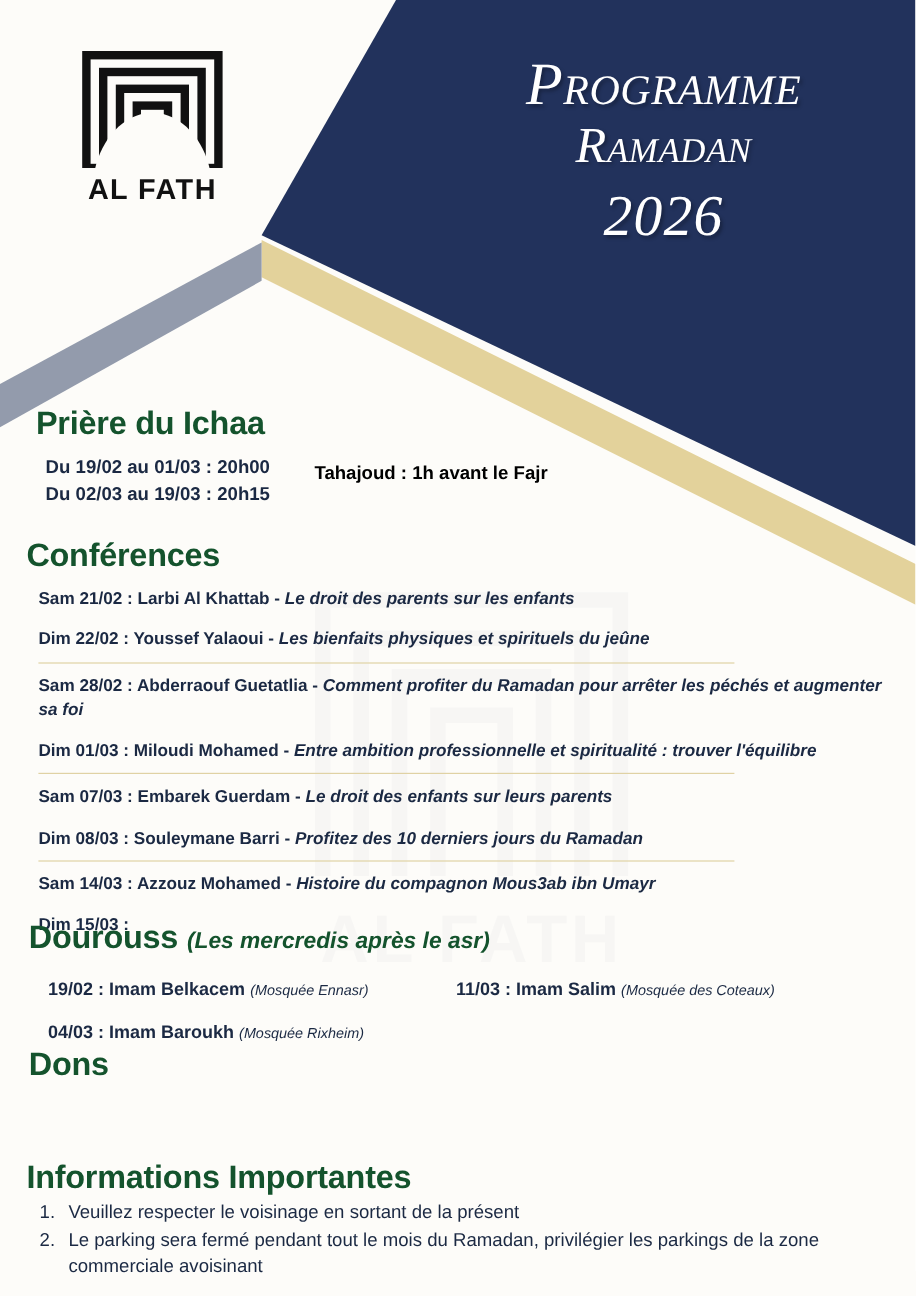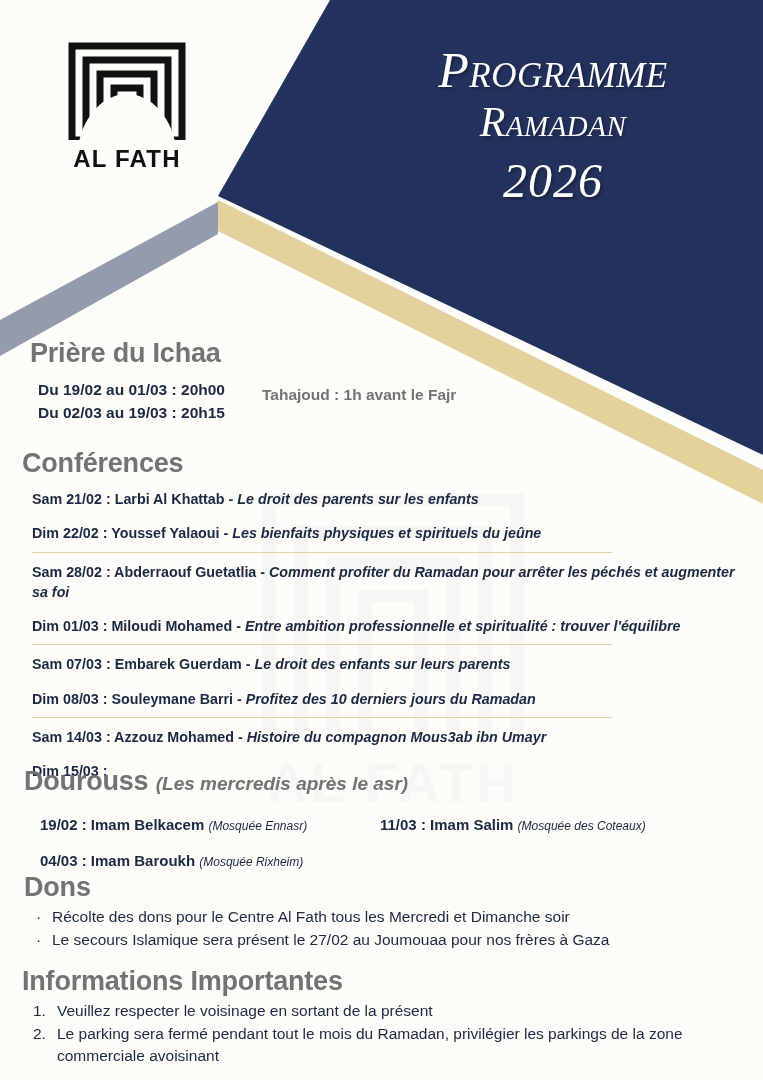--- a/index.html
+++ b/index.html
@@ -86,21 +86,21 @@
     letter-spacing: 1px;
     text-shadow: 2px 2px 3px rgba(0,0,0,0.28);
   }
 
   
   .section-h {
     position: absolute;
     font-size: 27px;
     font-weight: 700;
     letter-spacing: -0.2px;
-    color: #737373;
+    color: #14532d;
     white-space: nowrap;
   }
   .section-h .sub {
     font-size: 19px;
     font-weight: 700;
     font-style: italic;
     letter-spacing: 0;
   }
 
   .ichaa-times {
@@ -111,21 +111,21 @@
     font-weight: 700;
     line-height: 1.48;
     color: #1B2943;
   }
   .tahajoud {
     position: absolute;
     left: 262px;
     top: 386px;
     font-size: 15.5px;
     font-weight: 700;
-    color: #737373;
+    color: #000000;
     white-space: nowrap;
   }
 
   
   .conf-list { position: absolute; left: 32px; top: 489px; width: 712px; }
   .conf-row {
     font-size: 14.3px;
     color: #1B2943;
     line-height: 1.42;
     white-space: nowrap;
@@ -261,24 +261,20 @@
       </div>
     </div>
     <div class="dr-line" style="margin-top:6px;">
       <span>04/03 : Imam Baroukh</span>
       <span class="dr-mosque">(Mosquée Rixheim)</span>
     </div>
   </div>
 
   <div class="section-h" style="left:24px; top:872px;">Dons</div>
 
-  <div class="dons-list" id="dons-list">
-      <div class="dons-item"><span class="dot">·</span><span>Récolte des dons pour le Centre Al Fath tous les Mercredi et Dimanche soir</span></div>
-      <div class="dons-item"><span class="dot">·</span><span>Le secours Islamique sera présent le 27/02 au Joumouaa pour nos frères à Gaza</span></div>
-    </div>
 
   <div class="section-h" style="left:22px; top:966px;">Informations Importantes</div>
 
   <div class="info-list" id="info-list">
       <div class="info-item"><span class="num">1.</span><span>Veuillez respecter le voisinage en sortant de la présent</span></div>
       <div class="info-item"><span class="num">2.</span><span>Le parking sera fermé pendant tout le mois du Ramadan, privilégier les parkings de la zone commerciale avoisinant</span></div>
     </div>
 
 </div>
 

